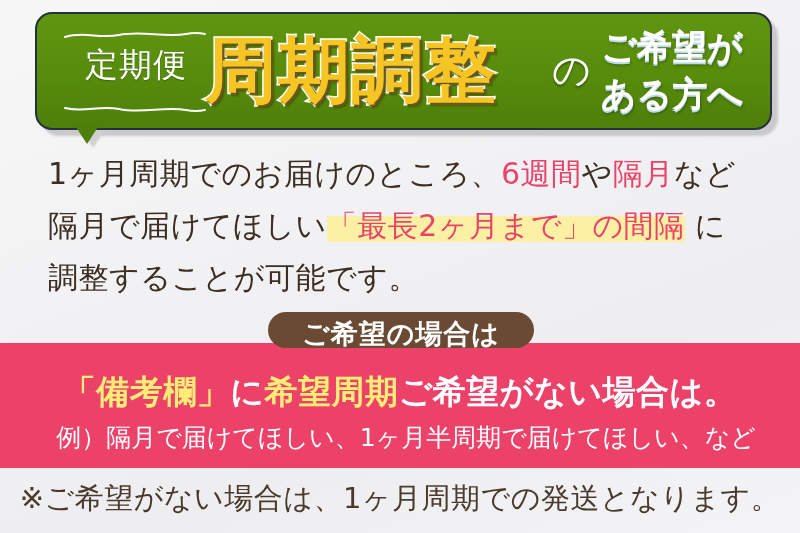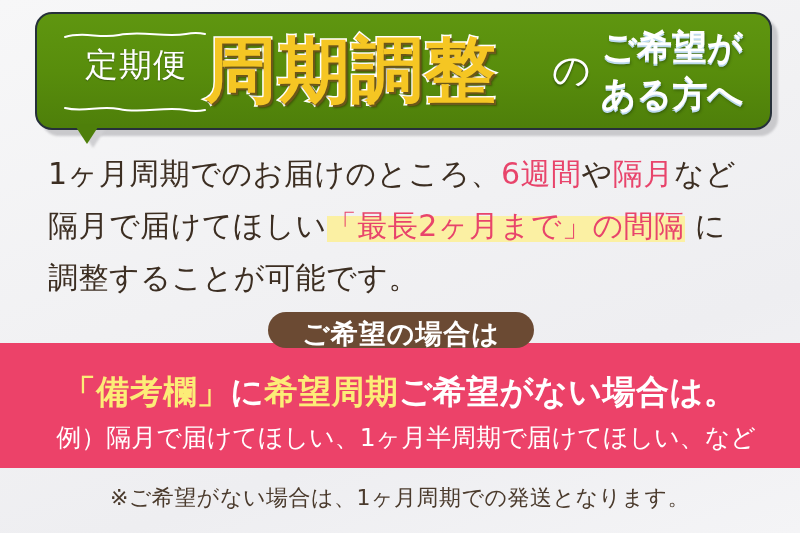--- a/index.html
+++ b/index.html
@@ -215,21 +215,21 @@
     white-space: nowrap;
     padding-left: 6px;
   }
 
   
   .footer-note {
     position: absolute;
     left: 0; top: 478px;
     width: 800px;
     text-align: center;
-    font-size: 22px;
+    font-size: 29px;
     line-height: 40px;
     color: #4a3a2c;
     font-family: "DejaVu Sans", "Liberation Sans", sans-serif;
     letter-spacing: .5px;
     white-space: nowrap;
   }
 </style>
 </head>
 <body>
 

